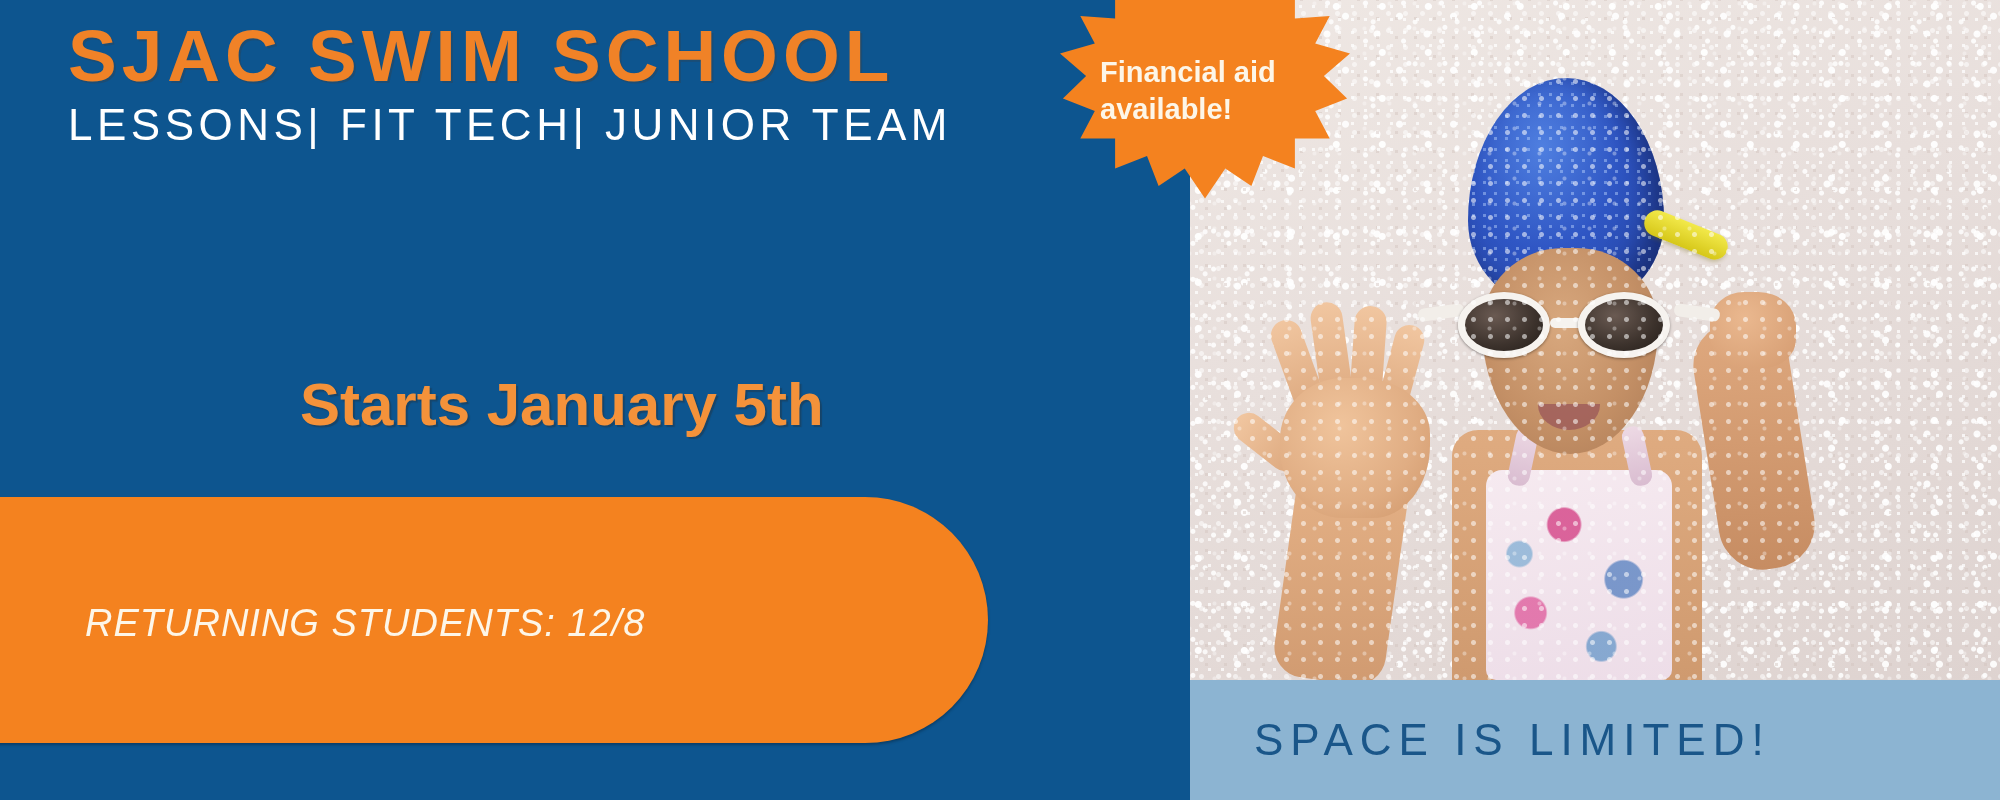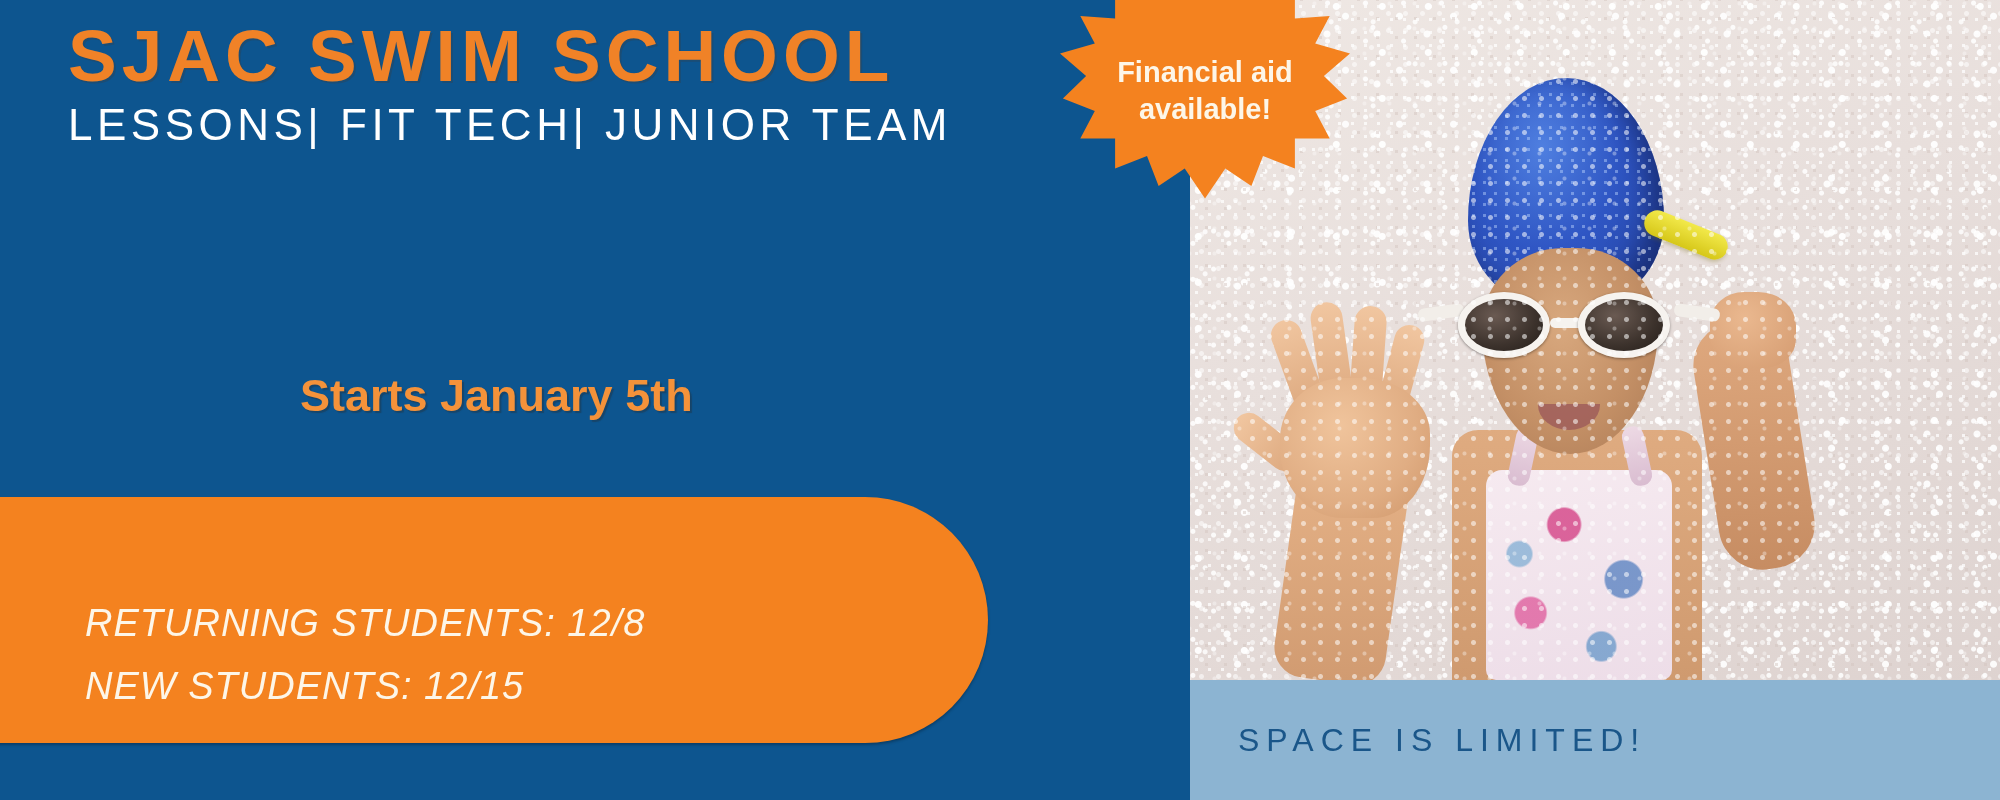--- a/index.html
+++ b/index.html
@@ -54,21 +54,21 @@
     font-size:82px;
     font-weight:bold;
     letter-spacing:9px;
     color:#ffffff;
     white-space:nowrap;
   }
 
   #season-date {
     position:absolute;
     left:300px; top:370px;
-    font-size:45px;
+    font-size:60px;
     font-weight:bold;
     color:#f4923a;
     white-space:nowrap;
     text-shadow:2px 2px 1px rgba(40,40,40,.35);
   }
 
   
   #registration-pill {
     position:absolute;
     left:-60px; top:497px;
@@ -325,39 +325,38 @@
       7% 69%,    12% 58%,  1% 53%,   9% 44%,
       0% 35%,    12% 31%,  7% 20%,   19% 21%,
       19% 9%,    30% 13%,  34% 3%,   43% 9%
     );
     display:flex;
     align-items:center;
     justify-content:center;
   }
   #financial-aid-text {
     width:210px;
-    text-align:center;
     font-size:29px;
     font-weight:bold;
     line-height:1.28;
     color:#fdf6e8;
   }
 
   
   #space-limited-bar {
     position:absolute;
     left:1190px; top:680px;
     width:810px; height:120px;
     background:#8cb4d2;
     display:flex;
     align-items:center;
   }
   #space-limited-text {
-    margin-left:48px;
-    font-size:32px;
+    margin-left:64px;
+    font-size:44px;
     font-weight:normal;
     letter-spacing:7px;
     color:#1a5689;
     white-space:nowrap;
   }
 </style>
 </head>
 <body>
 
 <div id="banner">
@@ -366,21 +365,20 @@
 
     <div id="brand-title">SJAC SWIM SCHOOL</div>
 
     <div id="brand-subtitle">LESSONS| FIT TECH| JUNIOR TEAM</div>
 
 
     <div id="season-date">Starts January 5th</div>
 
     <div id="registration-pill">
       <div class="registration-line" id="registration-line-0">RETURNING STUDENTS: 12/8</div>
-      <div class="registration-line" id="registration-line-1">NEW STUDENTS: 12/15</div>
     </div>
   </div>
 
   <div id="photo">
     <div id="photo-water"></div>
     <div id="photo-bubbles"></div>
 
     <div id="swimmer">
       <div id="snorkel-tip"></div>
 

